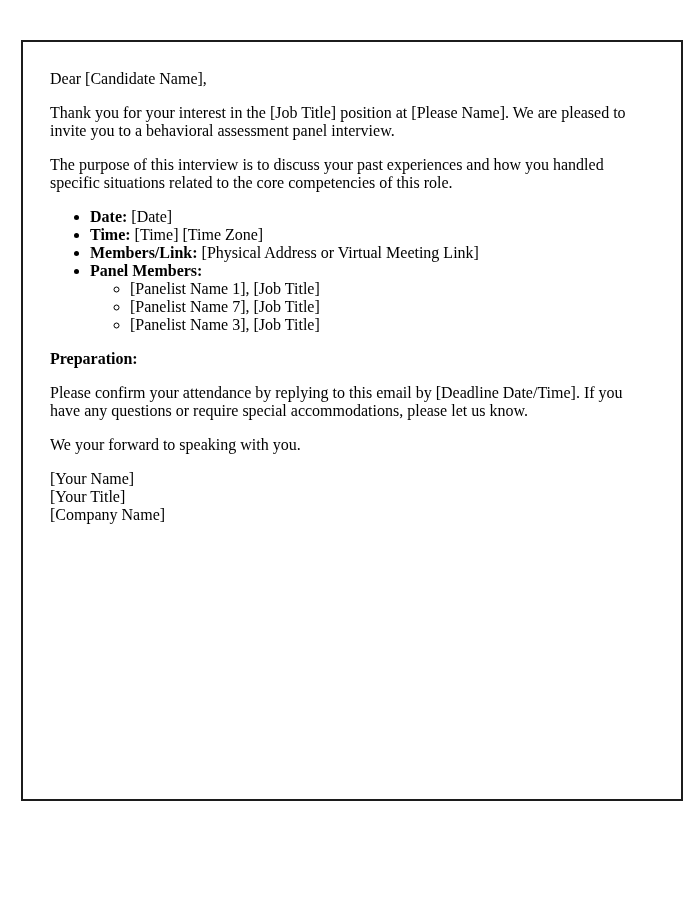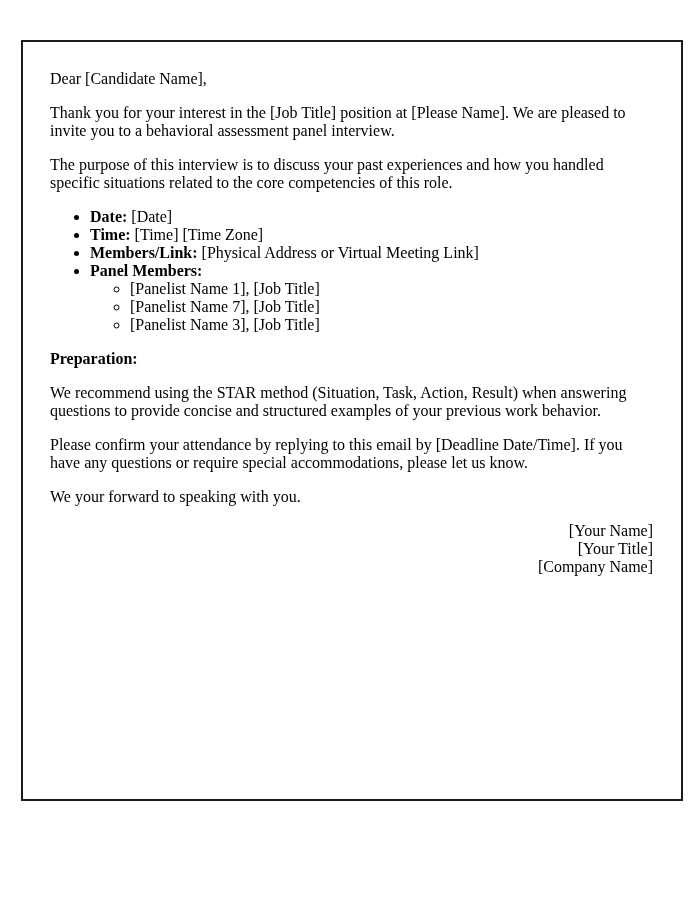--- a/index.html
+++ b/index.html
@@ -34,21 +34,21 @@
   ul.details-list {
     margin: 16px 0;
     padding-left: 40px;
     list-style-type: disc;
   }
   ul.sub-list {
     margin: 0;
     padding-left: 40px;
     list-style-type: circle;
   }
-  .signature-block { margin: 16px 0; text-align: right; }
+  .signature-block { margin: 16px 0; }
 </style>
 </head>
 <body>
 
 <div class="page">
 
   <p>Dear [Candidate Name],</p>
 
   <p>Thank you for your interest in the [Job Title] position at [Please Name]. We are pleased to invite you to a behavioral assessment panel interview.</p>
 
@@ -64,21 +64,20 @@
       <ul class="sub-list">
         <li>[Panelist Name 1], [Job Title]</li>
         <li>[Panelist Name 7], [Job Title]</li>
         <li>[Panelist Name 3], [Job Title]</li>
       </ul>
     </li>
   </ul>
 
   <p class="bold">Preparation:</p>
 
-  <p>We recommend using the STAR method (Situation, Task, Action, Result) when answering questions to provide concise and structured examples of your previous work behavior.</p>
 
   <p>Please confirm your attendance by replying to this email by [Deadline Date/Time]. If you have any questions or require special accommodations, please let us know.</p>
 
   <p>We your forward to speaking with you.</p>
 
 
   <div class="signature-block">
     <div>[Your Name]</div>
     <div>[Your Title]</div>
     <div>[Company Name]</div>

